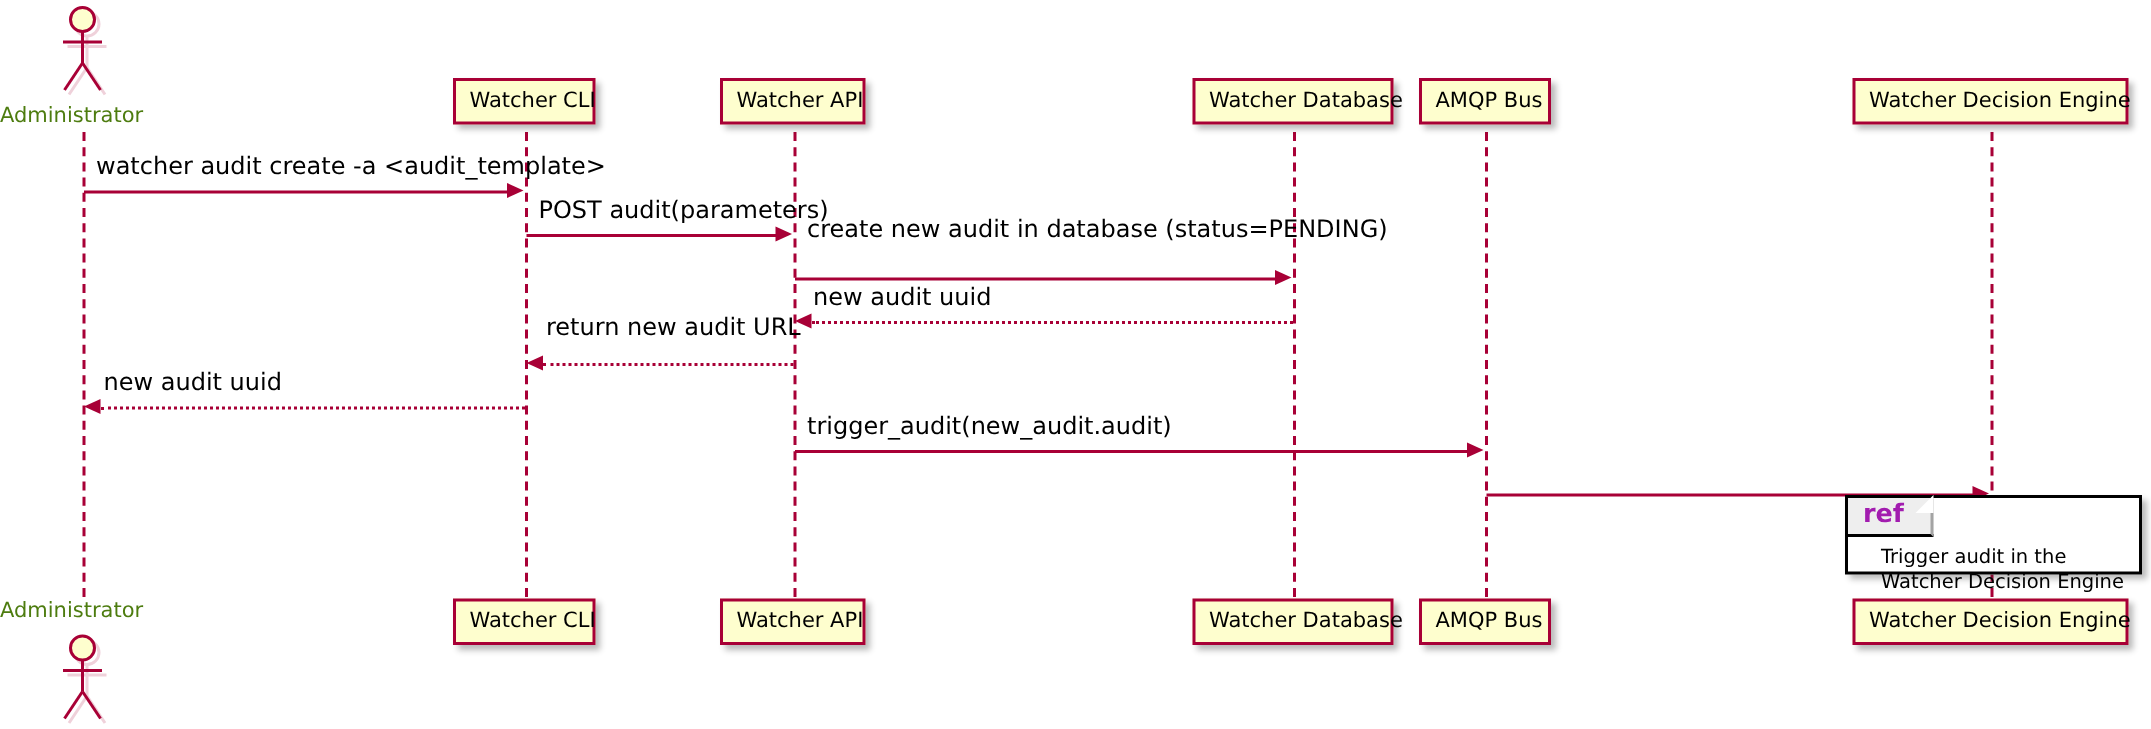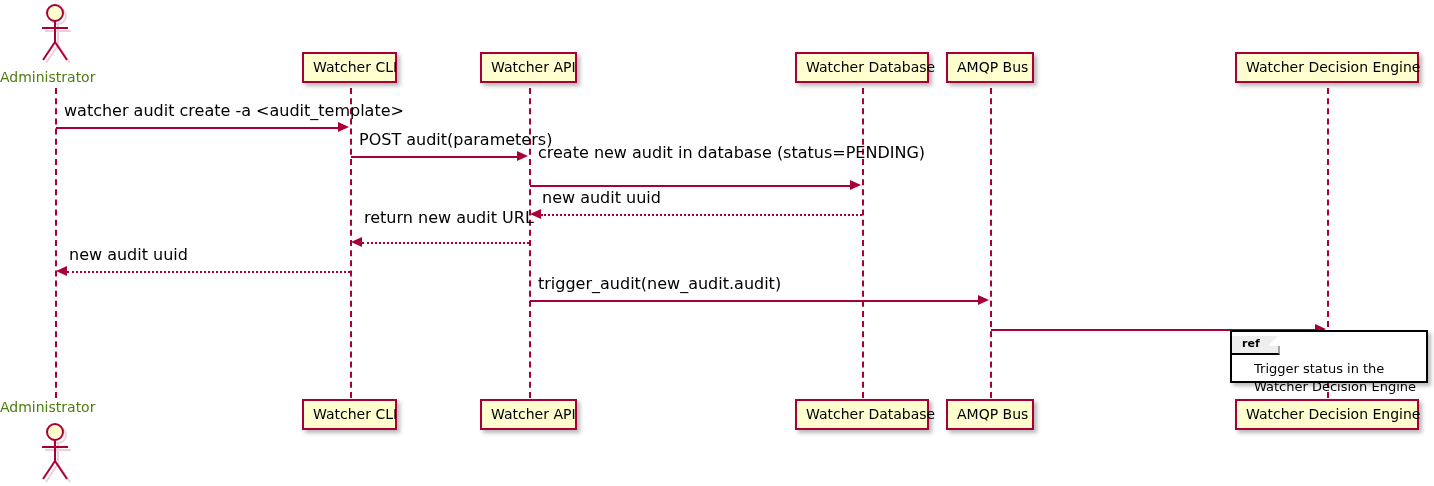--- a/index.html
+++ b/index.html
@@ -98,24 +98,24 @@
     border: 2px solid #000000;
     box-shadow: 3px 3px 4px rgba(40,40,40,0.32);
     box-sizing: border-box;
   }
   .ref-tab {
     position: relative;
     background: #EEEEEE;
     border-right: 2px solid #a3a3a3;
     border-bottom: 2px solid #000000;
     font-weight: bold;
-    font-size: 11px;
+    font-size: 17px;
     padding: 2px 18px 3px 10px;
     display: inline-block;
-    color: #000000;
+    color: #a21caf;
     line-height: 1.1;
   }
   .ref-tab::after {
     content: "";
     position: absolute;
     right: -2px;
     top: -2px;
     width: 0;
     height: 0;
     border-left: 12px solid transparent;
@@ -193,21 +193,21 @@
   <div class="msg-label" style="left:538px; top:276px;">trigger_audit(new_audit.audit)</div>
   <div class="msg-line" style="left:530px; top:300px; width:449px;"></div>
   <div class="arrow-head right" style="left:978px; top:295px;"></div>
 
   <div class="msg-line" style="left:991px; top:329px; width:325px;"></div>
   <div class="arrow-head right" style="left:1315px; top:324px;"></div>
 
   <div class="ref-box" style="left:1230px; top:330px; width:198px; height:53px;">
     <div class="ref-tab">ref</div>
     <div class="ref-body">
-      <div>Trigger status in the</div>
+      <div>Trigger audit in the</div>
       <div>Watcher Decision Engine</div>
     </div>
   </div>
 
   <div class="participant" style="left:302px;  top:399px; width:95px;">Watcher CLI</div>
   <div class="participant" style="left:480px;  top:399px; width:97px;">Watcher API</div>
   <div class="participant" style="left:795px;  top:399px; width:134px;">Watcher Database</div>
   <div class="participant" style="left:946px;  top:399px; width:88px;">AMQP Bus</div>
   <div class="participant" style="left:1235px; top:399px; width:184px;">Watcher Decision Engine</div>
 

